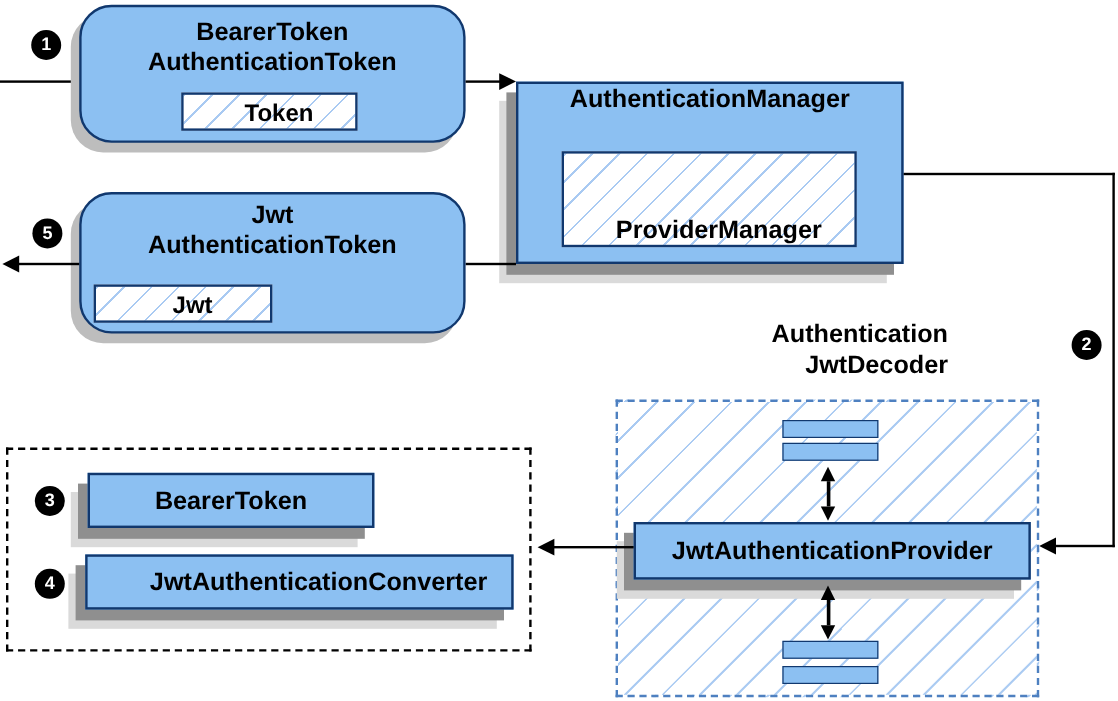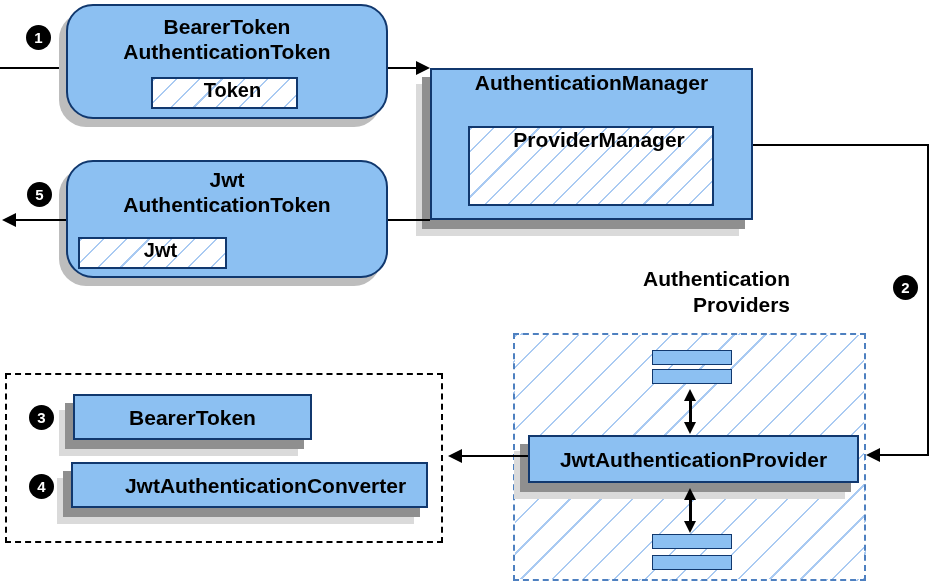--- a/index.html
+++ b/index.html
@@ -25,21 +25,21 @@
     background:var(--node-fill);
     border:2px solid var(--node-border);
   }
   .rounded{border-radius:27px;box-shadow:-7px 8px 0 var(--shadow-mid);}
   .double-shadow{box-shadow:-8px 9px 0 var(--shadow-dark), -14px 16px 0 var(--shadow-light);}
   .node-title{text-align:center;font-weight:bold;font-size:21px;line-height:25px;white-space:nowrap;}
   .center-v{display:flex;align-items:center;justify-content:center;}
   .chip{
     position:absolute;box-sizing:border-box;
     border:2px solid var(--node-border);
-    display:flex;align-items:flex-start;justify-content:center;
+    display:flex;align-items:flex-end;justify-content:center;
     font-weight:bold;font-size:20px;white-space:nowrap;padding-left:16px;
   }
   .hatch{
     background-color:#ffffff;
     background-image:repeating-linear-gradient(135deg,
       var(--hatch-line) 0px, var(--hatch-line) 1.5px,
       transparent 1.5px, transparent 16px);
   }
   .hatch-lg{
     background-color:#ffffff;
@@ -115,21 +115,21 @@
       <span class="chip-label">Jwt</span>
     </div>
   </div>
 
   <div class="hline" style="left:14px;top:219px;width:52px;"></div>
   <div class="ah-left" style="left:2px;top:213px;"></div>
   <div class="badge" style="left:27px;top:182px;">5</div>
 
   <div class="section-label" style="left:590px;top:266px;width:200px;">
     <div>Authentication</div>
-    <div>Providers</div>
+    <div>JwtDecoder</div>
   </div>
 
   <div class="providers-box hatch-lg" style="left:513px;top:333px;width:353px;height:248px;"></div>
 
   <div class="bar" style="left:652px;top:350px;"></div>
   <div class="bar" style="left:652px;top:369px;"></div>
 
   <div class="varrow" style="left:682px;top:389px;height:45px;">
     <div class="head-up"></div>
       <div class="stem"></div>

